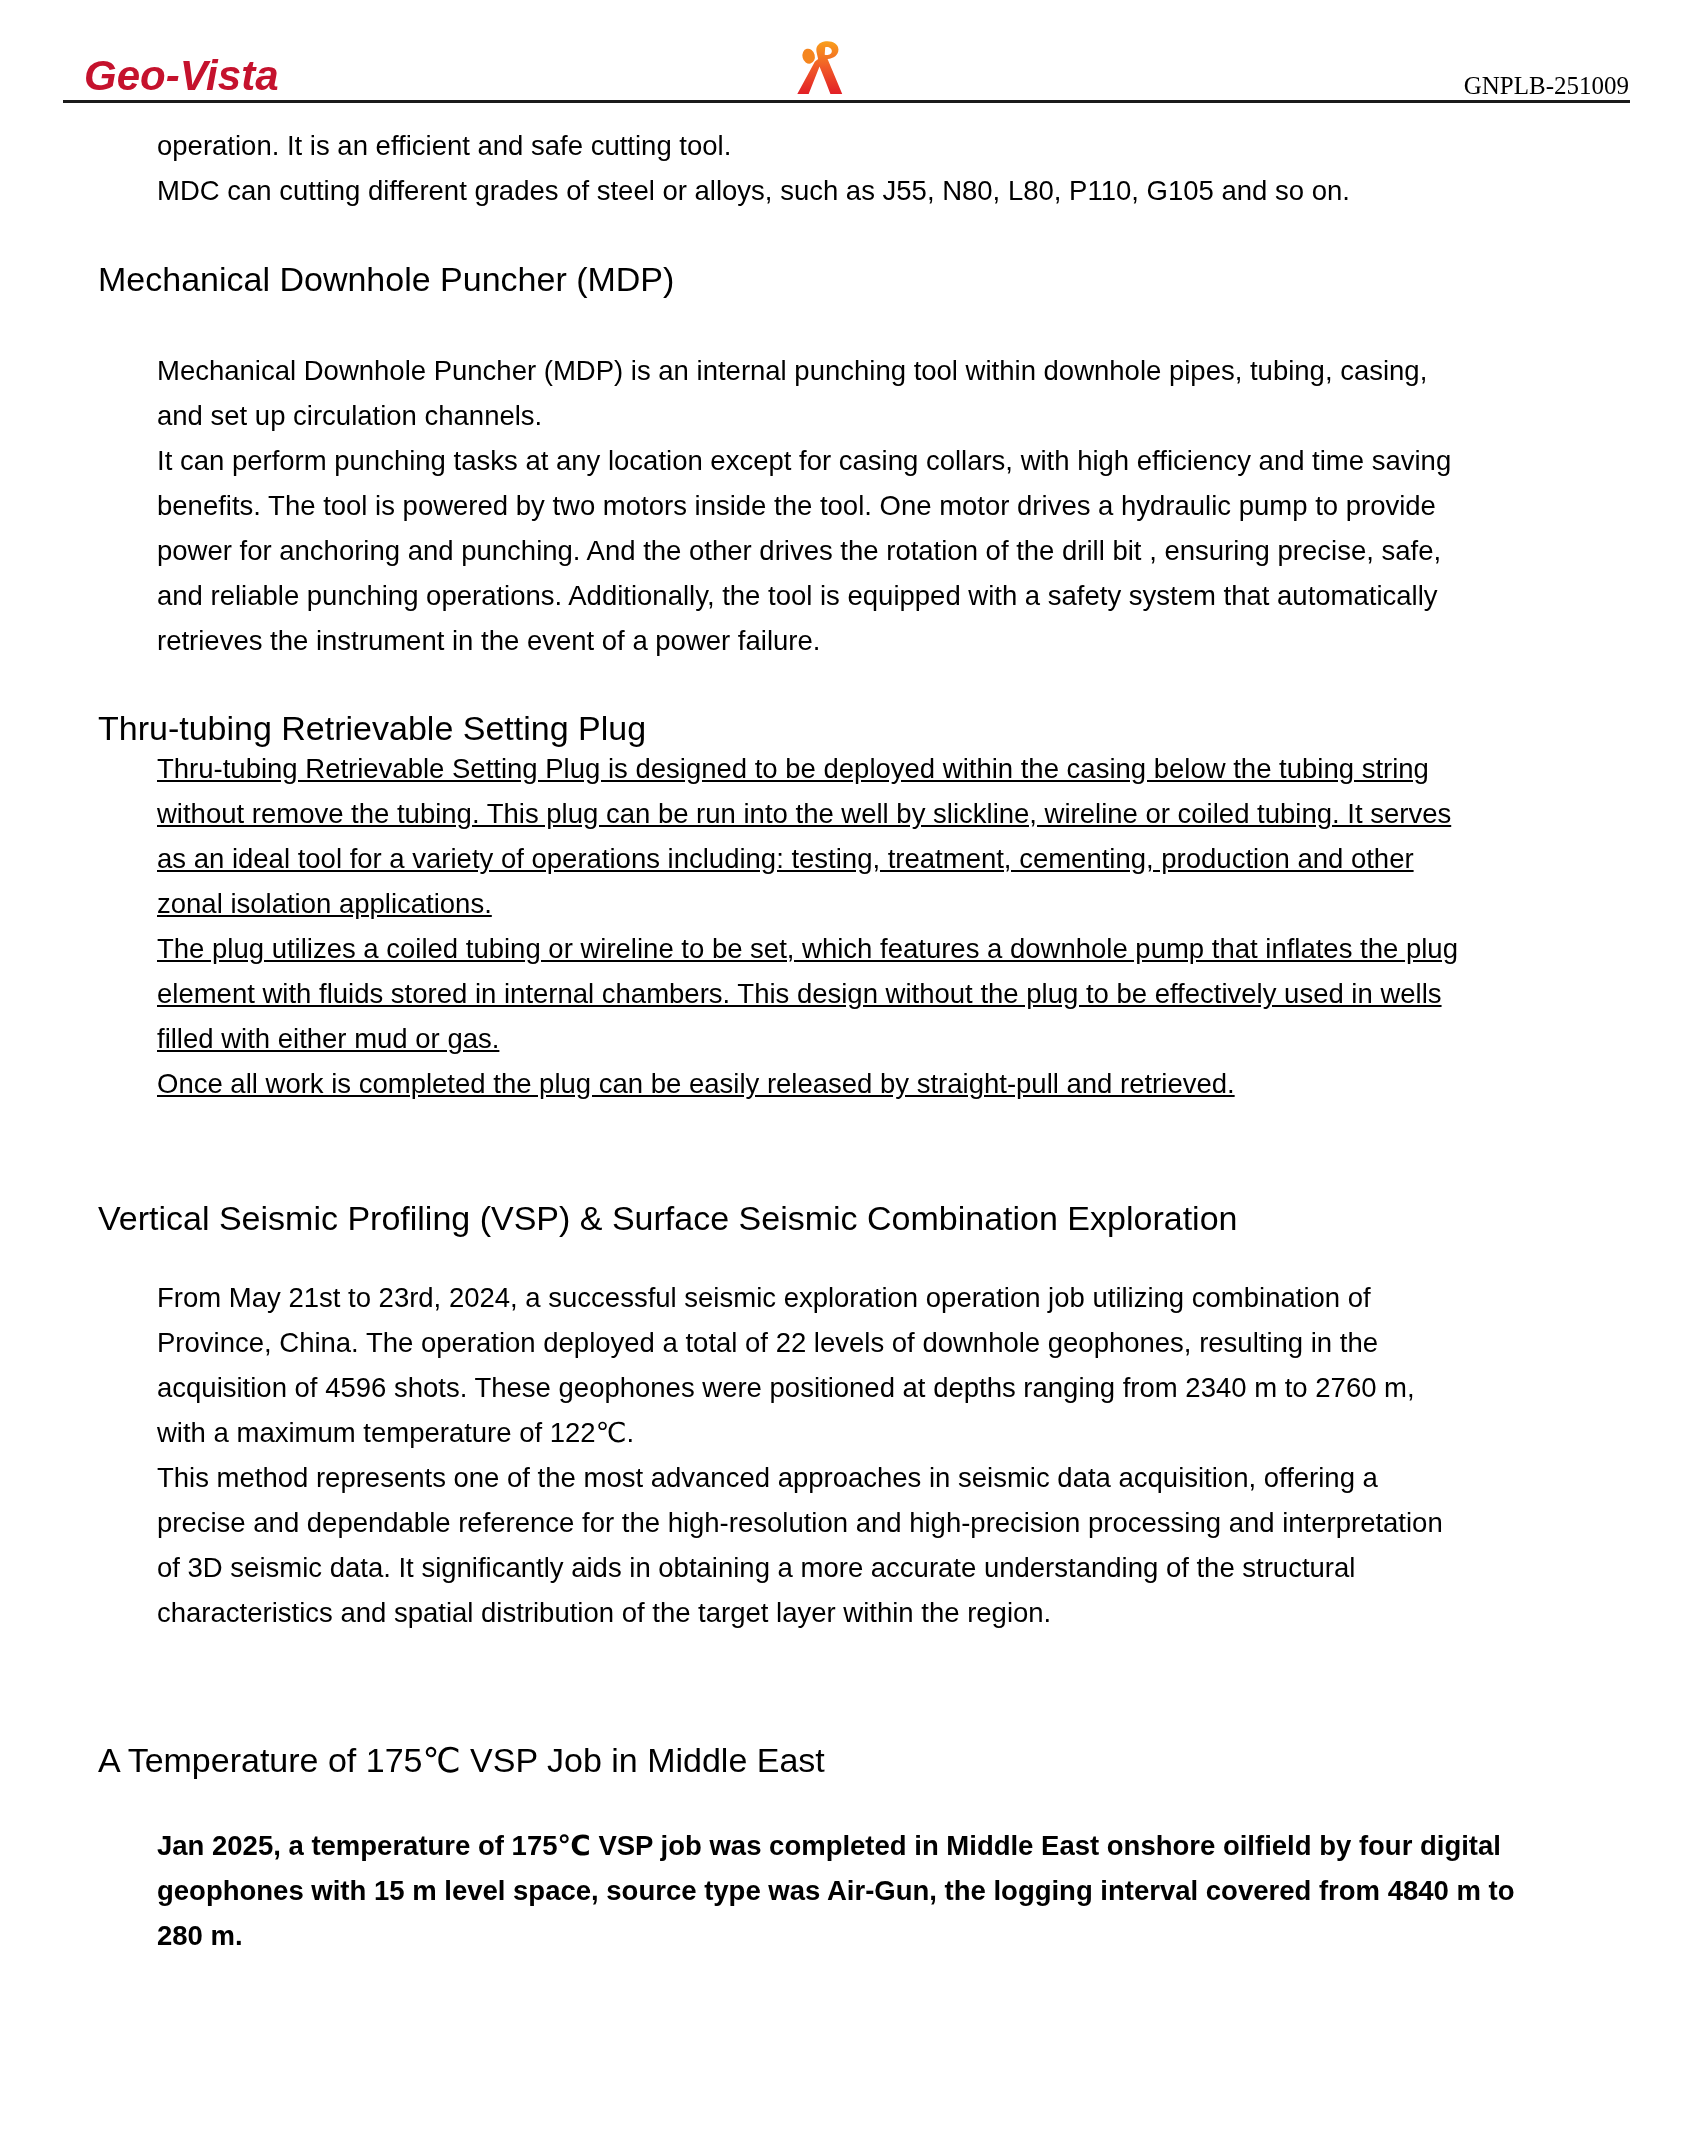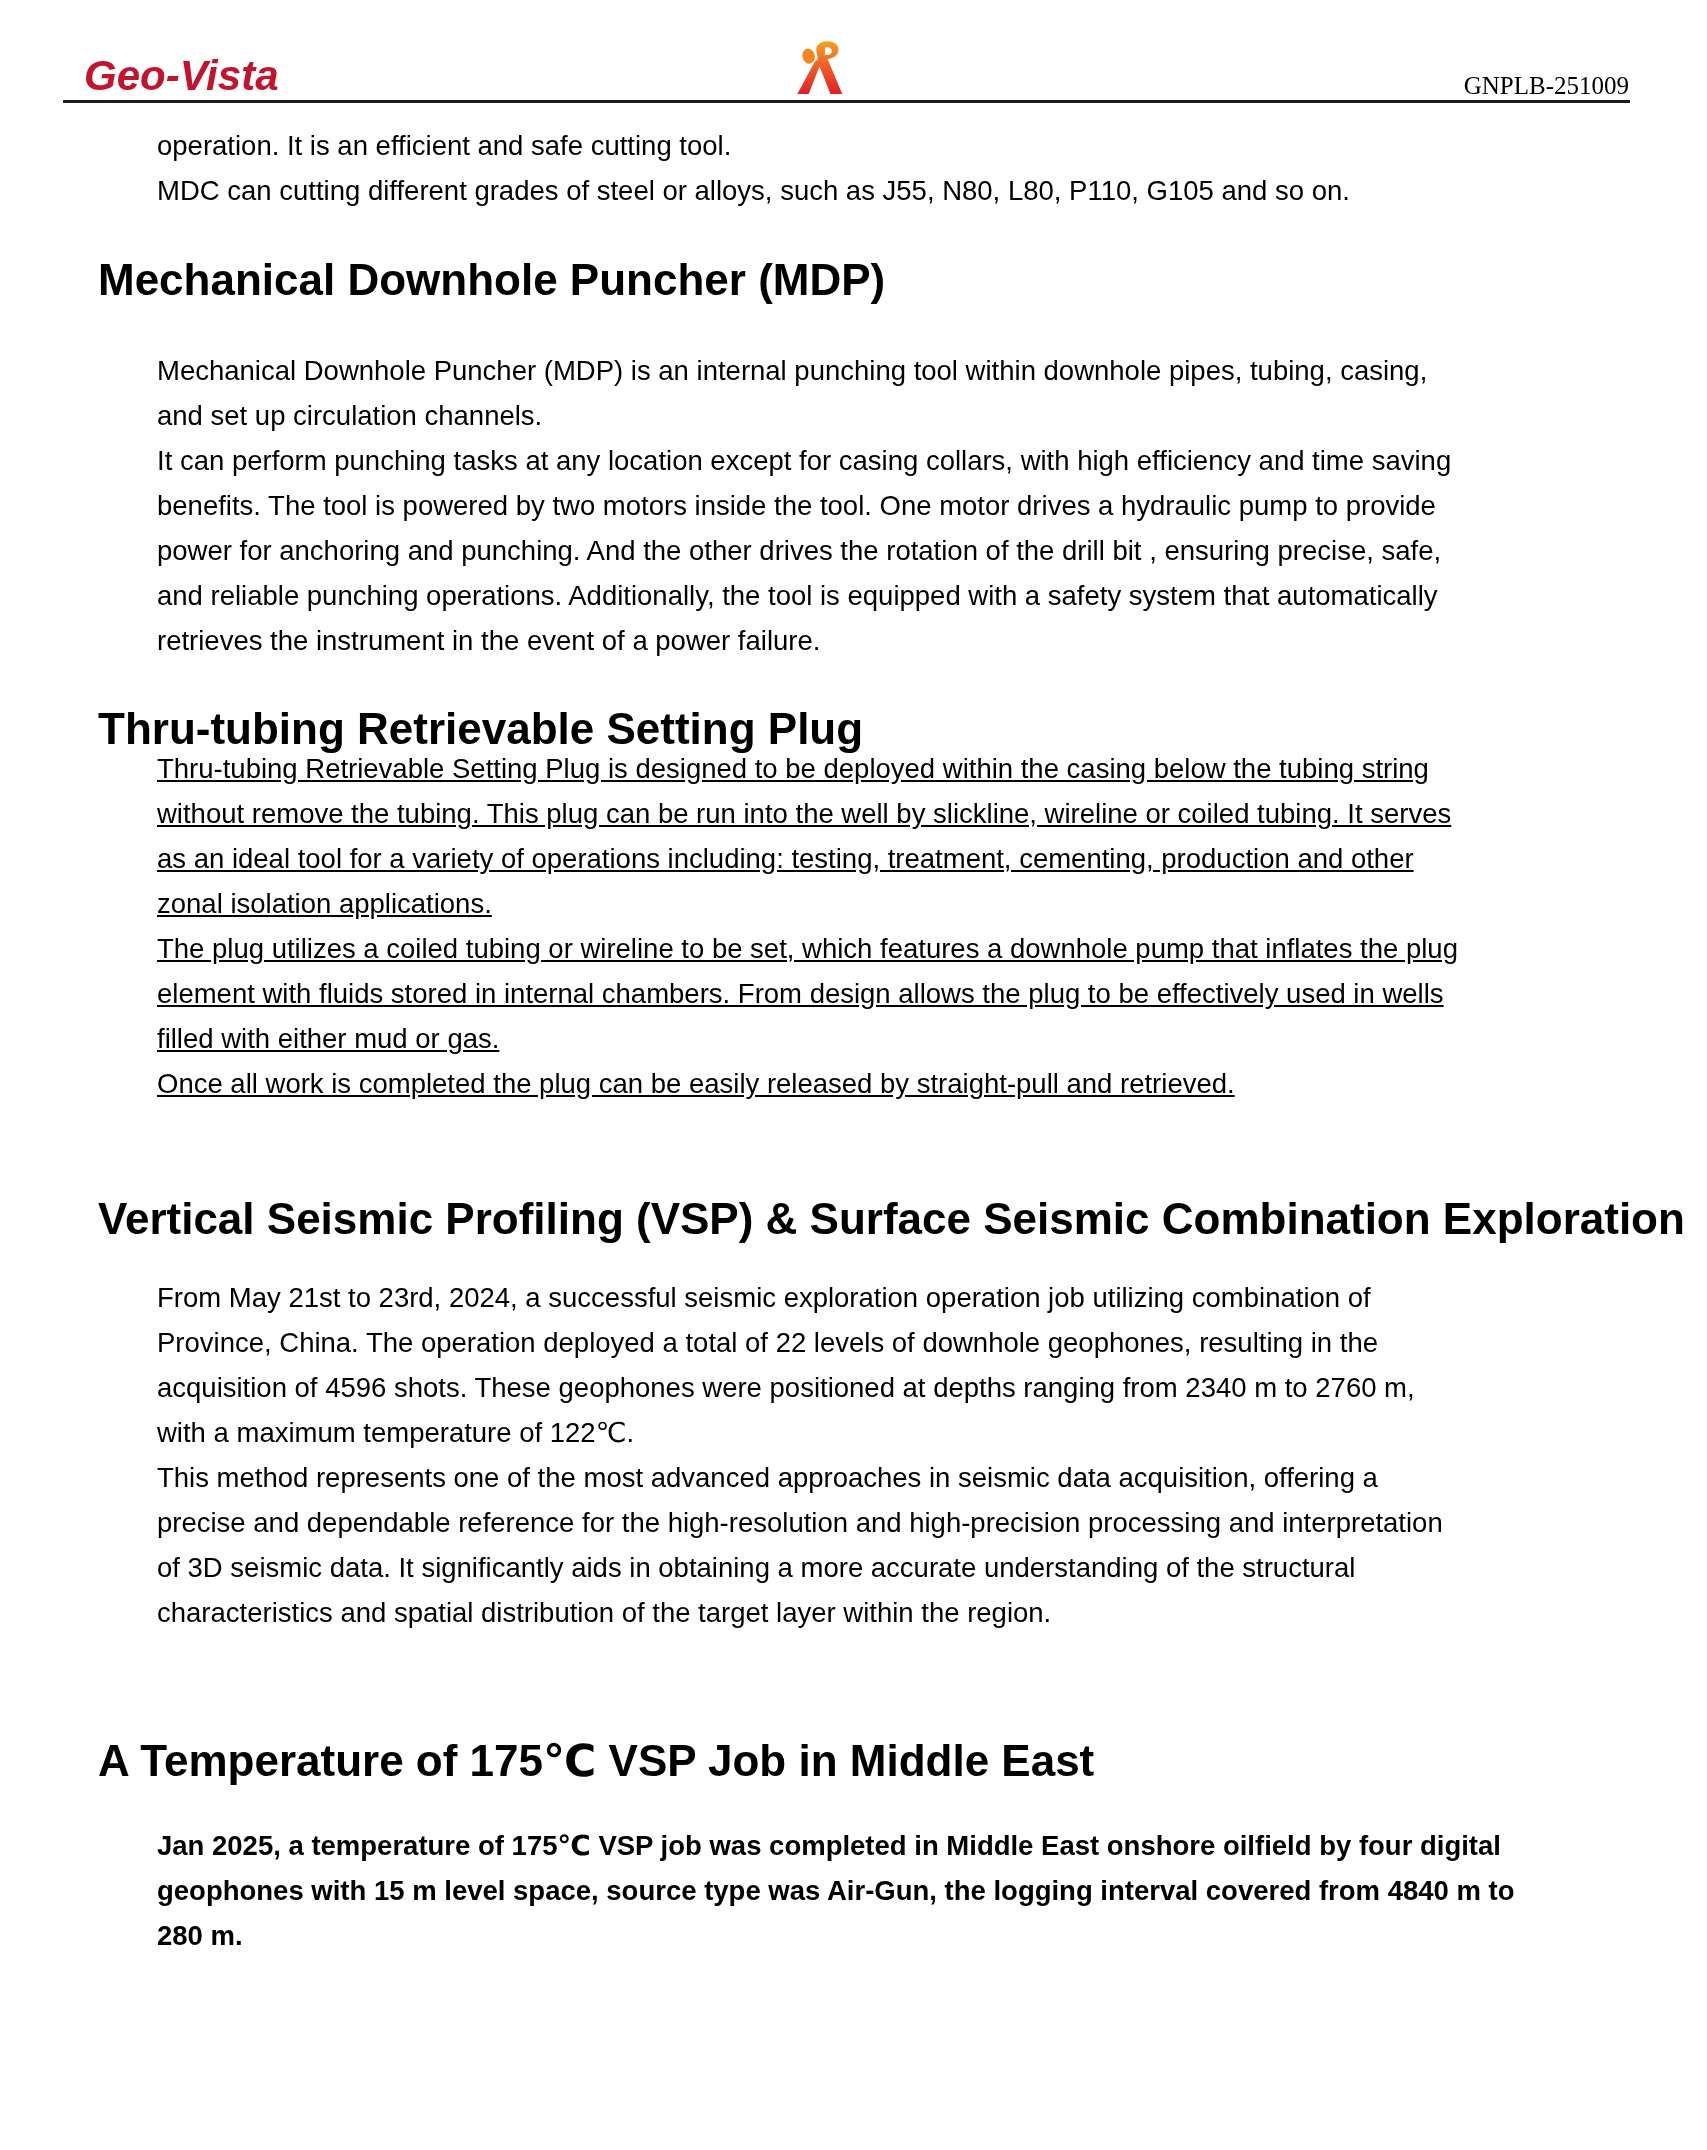--- a/index.html
+++ b/index.html
@@ -35,22 +35,22 @@
 
   
   .block { position: absolute; }
   .intro { left: 157px; top: 123px; }
   .line {
     font-size: 27.5px; line-height: 45px; height: 45px;
     white-space: nowrap;
   }
   .heading {
     position: absolute; left: 98px;
-    font-size: 44px; line-height: 47px; height: 47px;
-    font-weight: bold; white-space: nowrap;
+    font-size: 34px; line-height: 47px; height: 47px;
+    font-weight: normal; white-space: nowrap;
   }
   .para { position: absolute; left: 157px; }
 </style>
 </head>
 <body>
 
 <div class="page">
 
   <div class="logo" style="color: rgb(197, 18, 45);">Geo-Vista</div>
 
@@ -88,21 +88,21 @@
         <div class="line">and reliable punching operations. Additionally, the tool is equipped with a safety system that automatically</div>
         <div class="line">retrieves the instrument in the event of a power failure.</div>
       </div>
       <div class="heading" style="top: 705px;">Thru-tubing Retrievable Setting Plug</div>
       <div class="para" style="top: 746px; text-decoration: underline;">
         <div class="line">Thru-tubing Retrievable Setting Plug is designed to be deployed within the casing below the tubing string</div>
         <div class="line">without remove the tubing. This plug can be run into the well by slickline, wireline or coiled tubing. It serves</div>
         <div class="line">as an ideal tool for a variety of operations including: testing, treatment, cementing, production and other</div>
         <div class="line">zonal isolation applications.</div>
         <div class="line">The plug utilizes a coiled tubing or wireline to be set, which features a downhole pump that inflates the plug</div>
-        <div class="line">element with fluids stored in internal chambers. From design allows the plug to be effectively used in wells</div>
+        <div class="line">element with fluids stored in internal chambers. This design without the plug to be effectively used in wells</div>
         <div class="line">filled with either mud or gas.</div>
         <div class="line">Once all work is completed the plug can be easily released by straight-pull and retrieved.</div>
       </div>
       <div class="heading" style="top: 1195px;">Vertical Seismic Profiling (VSP) &amp; Surface Seismic Combination Exploration</div>
       <div class="para" style="top: 1275px;">
         <div class="line">From May 21st to 23rd, 2024, a successful seismic exploration operation job utilizing combination of</div>
         <div class="line">Province, China. The operation deployed a total of 22 levels of downhole geophones, resulting in the</div>
         <div class="line">acquisition of 4596 shots. These geophones were positioned at depths ranging from 2340 m to 2760 m,</div>
         <div class="line">with a maximum temperature of 122℃.</div>
         <div class="line">This method represents one of the most advanced approaches in seismic data acquisition, offering a</div>

